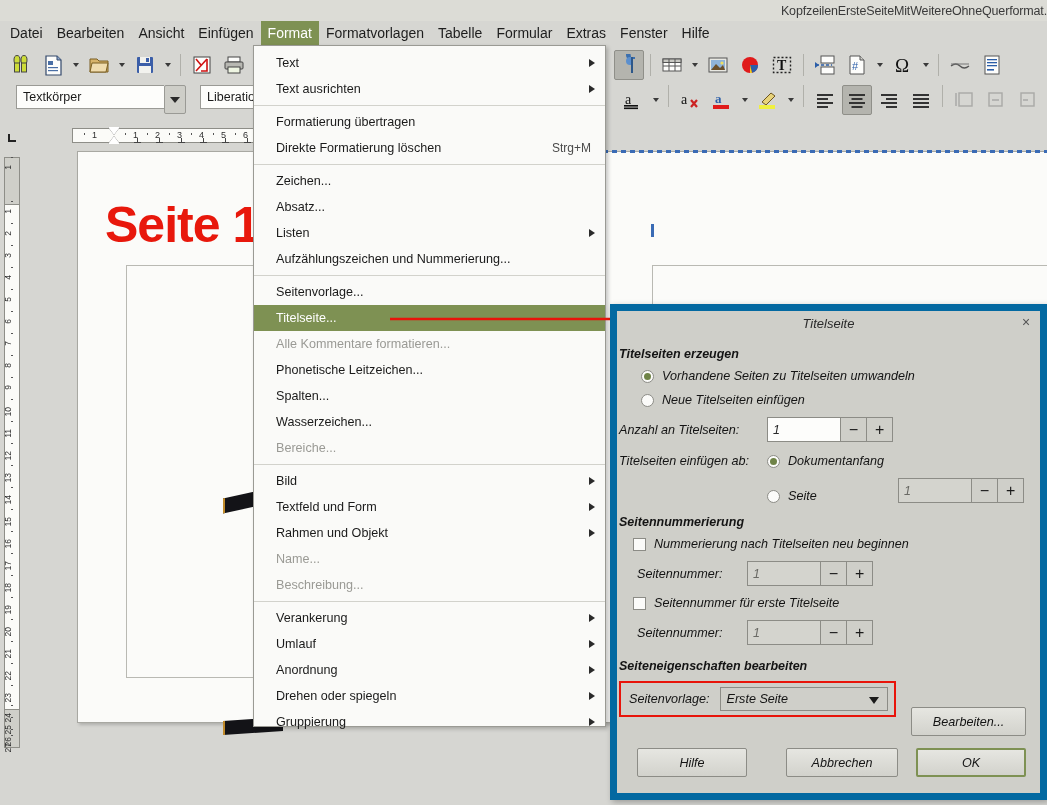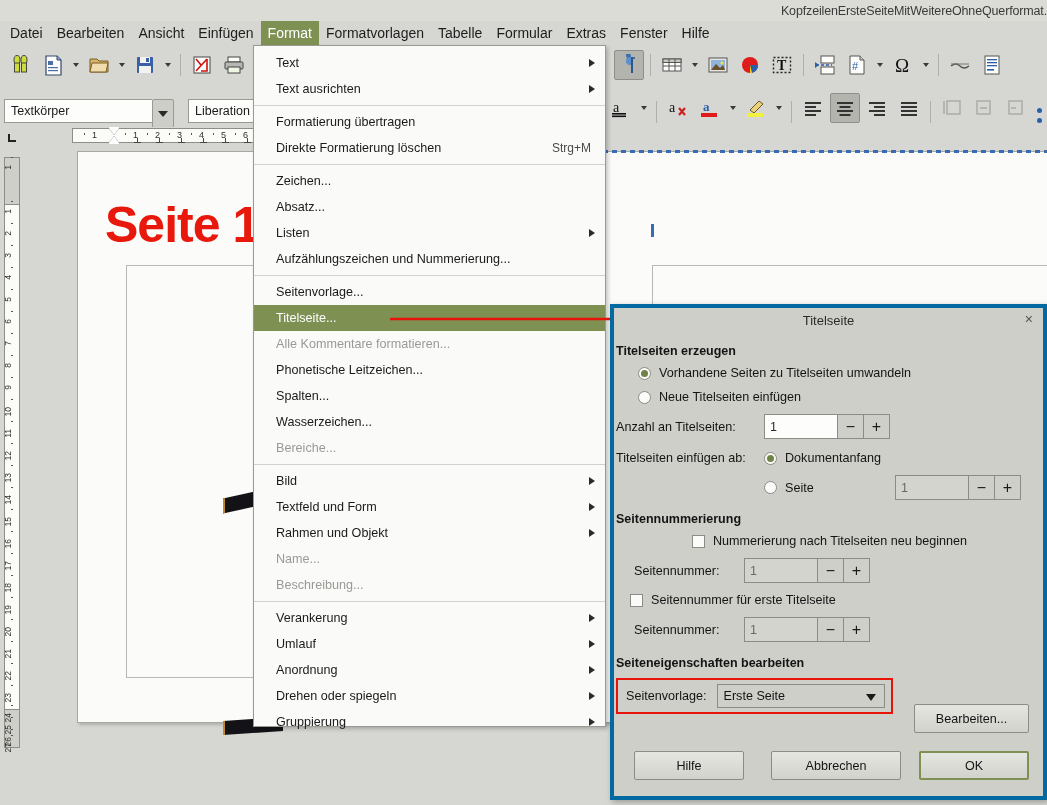--- a/index.html
+++ b/index.html
@@ -43,21 +43,21 @@
 
   
   .toolbar1 {
     position: absolute; left: 0; top: 45px; width: 1047px; height: 40px;
     background: #d6d6d2;
     display: flex; align-items: center; padding-left: 6px; gap: 2px;
   }
   .toolbar2 {
     position: absolute; left: 0; top: 85px; width: 1047px; height: 38px;
     background: #d6d6d2;
-    display: flex; align-items: flex-end; padding-left: 4px; gap: 2px;
+    display: flex; align-items: flex-start; padding-left: 16px; gap: 2px;
   }
   .tb-ico {
     width: 30px; height: 30px; display: flex; align-items: center;
     justify-content: center; position: relative; flex: 0 0 auto;
   }
   .tb-ico.pressed { background: #b4b4ae; border: 1px solid #8f8f89; border-radius: 2px; }
   .tb-arrow {
     width: 12px; height: 30px; display: flex; align-items: center; justify-content: center;
     flex: 0 0 auto;
   }
@@ -226,22 +226,23 @@
     border-left: 6px solid #2a2a2a;
   }
   .menu .sep { height: 1px; background: #d2d2cc; margin: 3px 0; }
 
   
   .arrow-svg { position: absolute; pointer-events: none; }
 
   
   .dialog {
     position: absolute; left: 610px; top: 304px; width: 437px; height: 496px;
-    background: #cfcfc9; border: 4px solid #0369a1;
+    background: #cfcfc9; border: 7px solid #0369a1;
     box-shadow: 2px 2px 6px rgba(0,0,0,0.28);
+    font-style: italic;
   }
   .dialog .dlg-title {
     height: 24px; display: flex; align-items: center; justify-content: center;
     position: relative; font-size: 13px; color: #2b2b2b;
     background: #cfcfc9;
   }
   .dialog .dlg-close {
     position: absolute; right: 10px; top: 4px; font-size: 14px; color: #555;
     line-height: 14px; cursor: default;
   }
@@ -300,21 +301,21 @@
     background: linear-gradient(#e6e6e1, #d2d2cc);
     border: 1px solid #8c8c86; border-radius: 2px;
     font-size: 12.6px; color: #141414;
     display: flex; align-items: center; justify-content: center;
     height: 29px; cursor: default;
   }
   .btn.default { border: 2px solid #7e9153; }
 
   .btn-edit { position: absolute; right: 14px; top: 396px; width: 115px; }
   .btn-help { position: absolute; left: 20px; bottom: 16px; width: 110px; }
-  .btn-cancel { position: absolute; right: 142px; bottom: 16px; width: 130px; }
+  .btn-cancel { position: absolute; right: 142px; bottom: 16px; width: 112px; }
   .btn-ok { position: absolute; right: 14px; bottom: 16px; width: 110px; }
 </style>
 </head>
 <body>
 
 <div id="app">
 
   <div class="titlebar">
     <div class="doctitle">KopfzeilenErsteSeiteMitWeitereOhneQuerformat.</div>
   </div>
@@ -892,34 +893,34 @@
           <div class="sb">+</div>
         </div>
       </div>
 
       <div class="field-row" style="margin-bottom:10px;">
         <div class="field-label" style="width:148px;">Titelseiten einfügen ab:</div>
         <div class="radio on"></div>
         <div class="lbl">Dokumentanfang</div>
       </div>
 
-      <div class="field-row" style="margin-bottom:10px;">
+      <div class="field-row" style="margin-bottom:10px;align-items:flex-end;">
         <div style="width:148px;"></div>
         <div class="radio"></div>
         <div class="lbl" style="width:110px;">Seite</div>
         <div class="spin dim">
           <div class="txt">1</div>
           <div class="sb">−</div>
           <div class="sb">+</div>
         </div>
       </div>
 
       <div class="grp-title" style="margin-top:12px;">Seitennummerierung</div>
 
-      <div class="check-row" style="margin-left:14px;justify-content:center;">
+      <div class="check-row" style="margin-left:14px;">
         <div class="checkbox"></div>
         <div class="lbl">Nummerierung nach Titelseiten neu beginnen</div>
       </div>
 
       <div class="field-row" style="margin-left:18px;margin-bottom:10px;">
         <div class="field-label" style="width:110px;">Seitennummer:</div>
         <div class="spin dim">
           <div class="txt">1</div>
           <div class="sb">−</div>
           <div class="sb">+</div>

